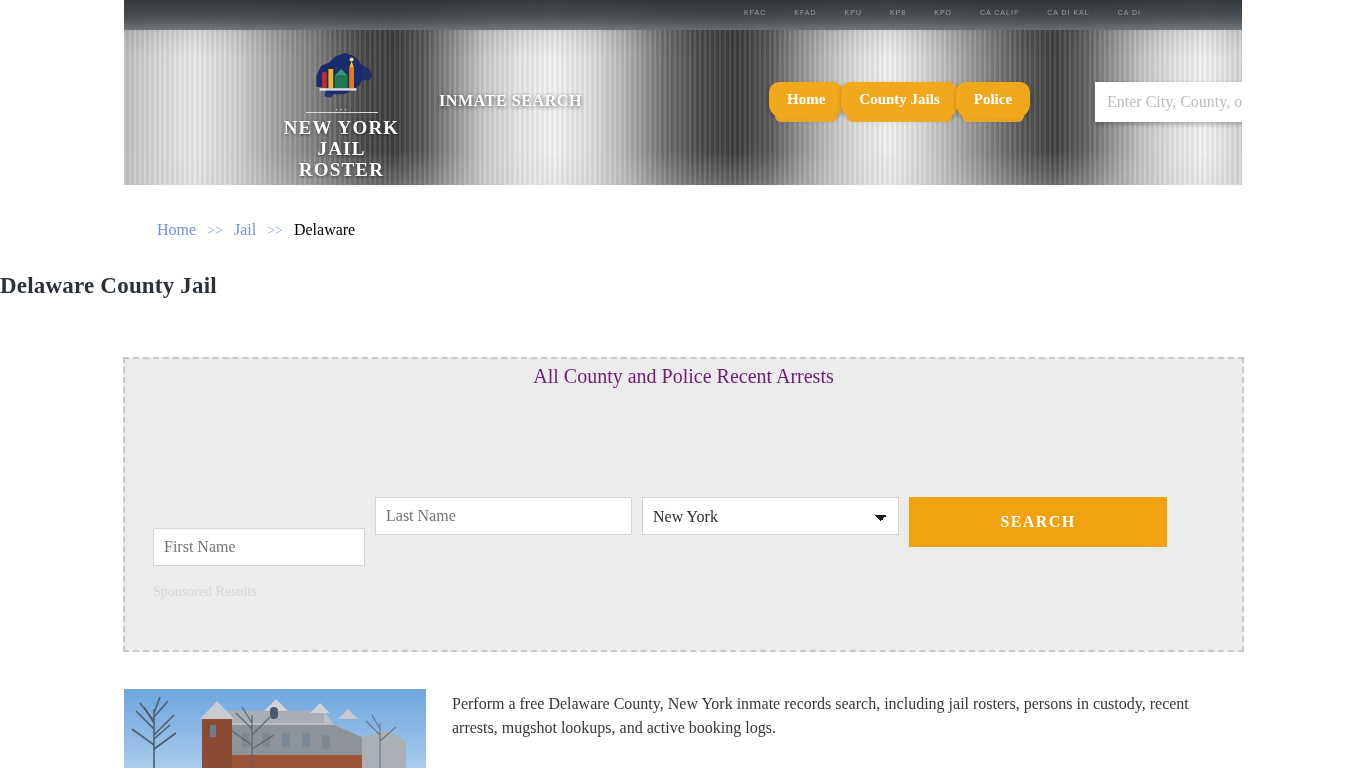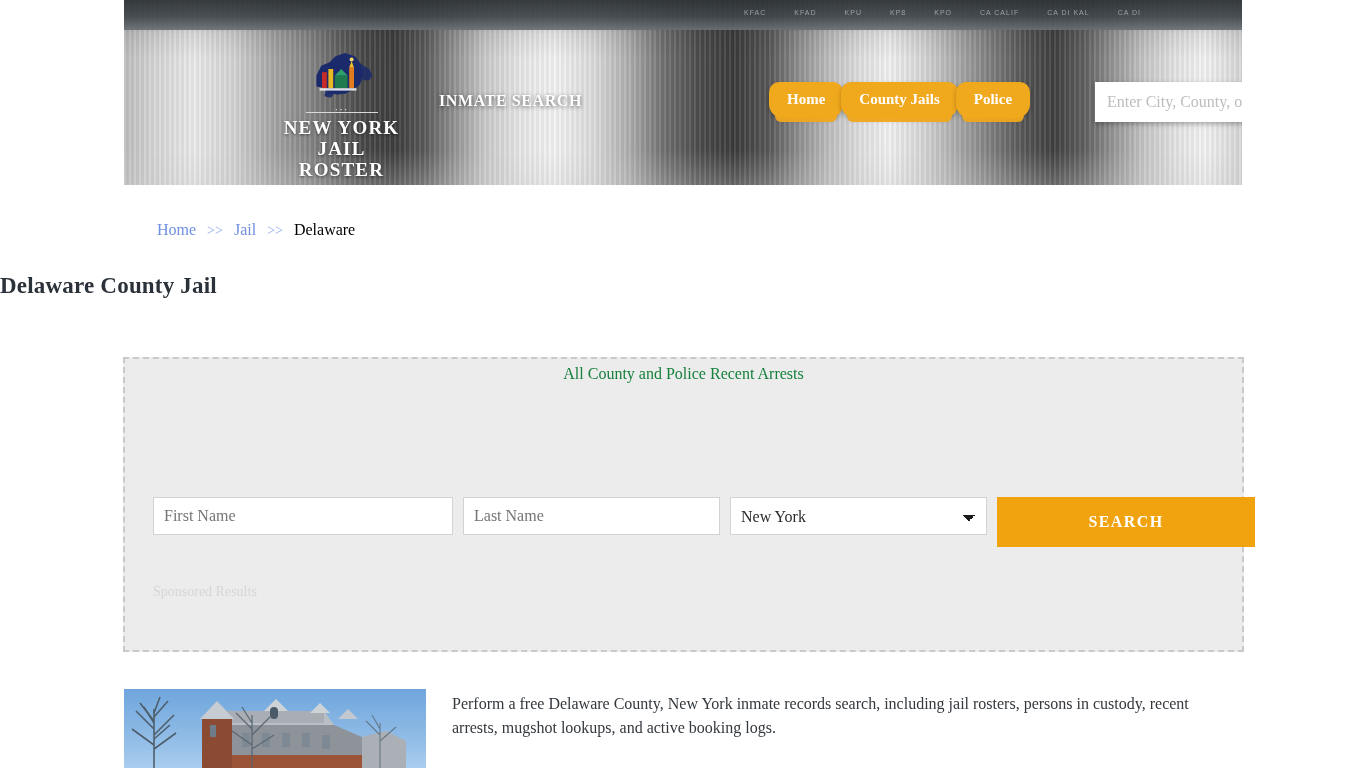--- a/index.html
+++ b/index.html
@@ -148,32 +148,32 @@
     border:2px dashed #c9c9c9;
   }
   .panel-title {
     text-align:center; margin-top:41px;
     font-family:"Liberation Serif", serif;
     font-size:27px; color:#2c3238;
   }
   .panel-sub {
     text-align:center; margin-top:6px;
     font-family:"Liberation Serif", serif;
-    font-size:16px; color:#15803d;
+    font-size:20px; color:#701a75;
   }
   .form-row {
     position:absolute; left:28px; top:138px;
     display:flex; align-items:stretch;
   }
   .form-row input[type=text] {
     height:38px; border:1px solid #d3d3d3; background:#fff;
     font-family:"Liberation Serif", serif; font-size:16px; color:#555;
     padding:0 10px; outline:none;
   }
-  .fld-first { width:300px; margin-right:10px; }
+  .fld-first { width:212px; margin-right:10px;margin-top:31px; }
   .fld-last  { width:257px; margin-right:10px; }
   .fld-state {
     width:257px; height:38px; margin-right:10px;
     border:1px solid #d3d3d3; background:#fff;
     font-family:"Liberation Serif", serif; font-size:16px; color:#2b2b2b;
     padding:0 10px; outline:none;
     -webkit-appearance:none; appearance:none;
     background-image:
       linear-gradient(45deg, transparent 50%, #1b1b1b 50%),
       linear-gradient(135deg, #1b1b1b 50%, transparent 50%);

